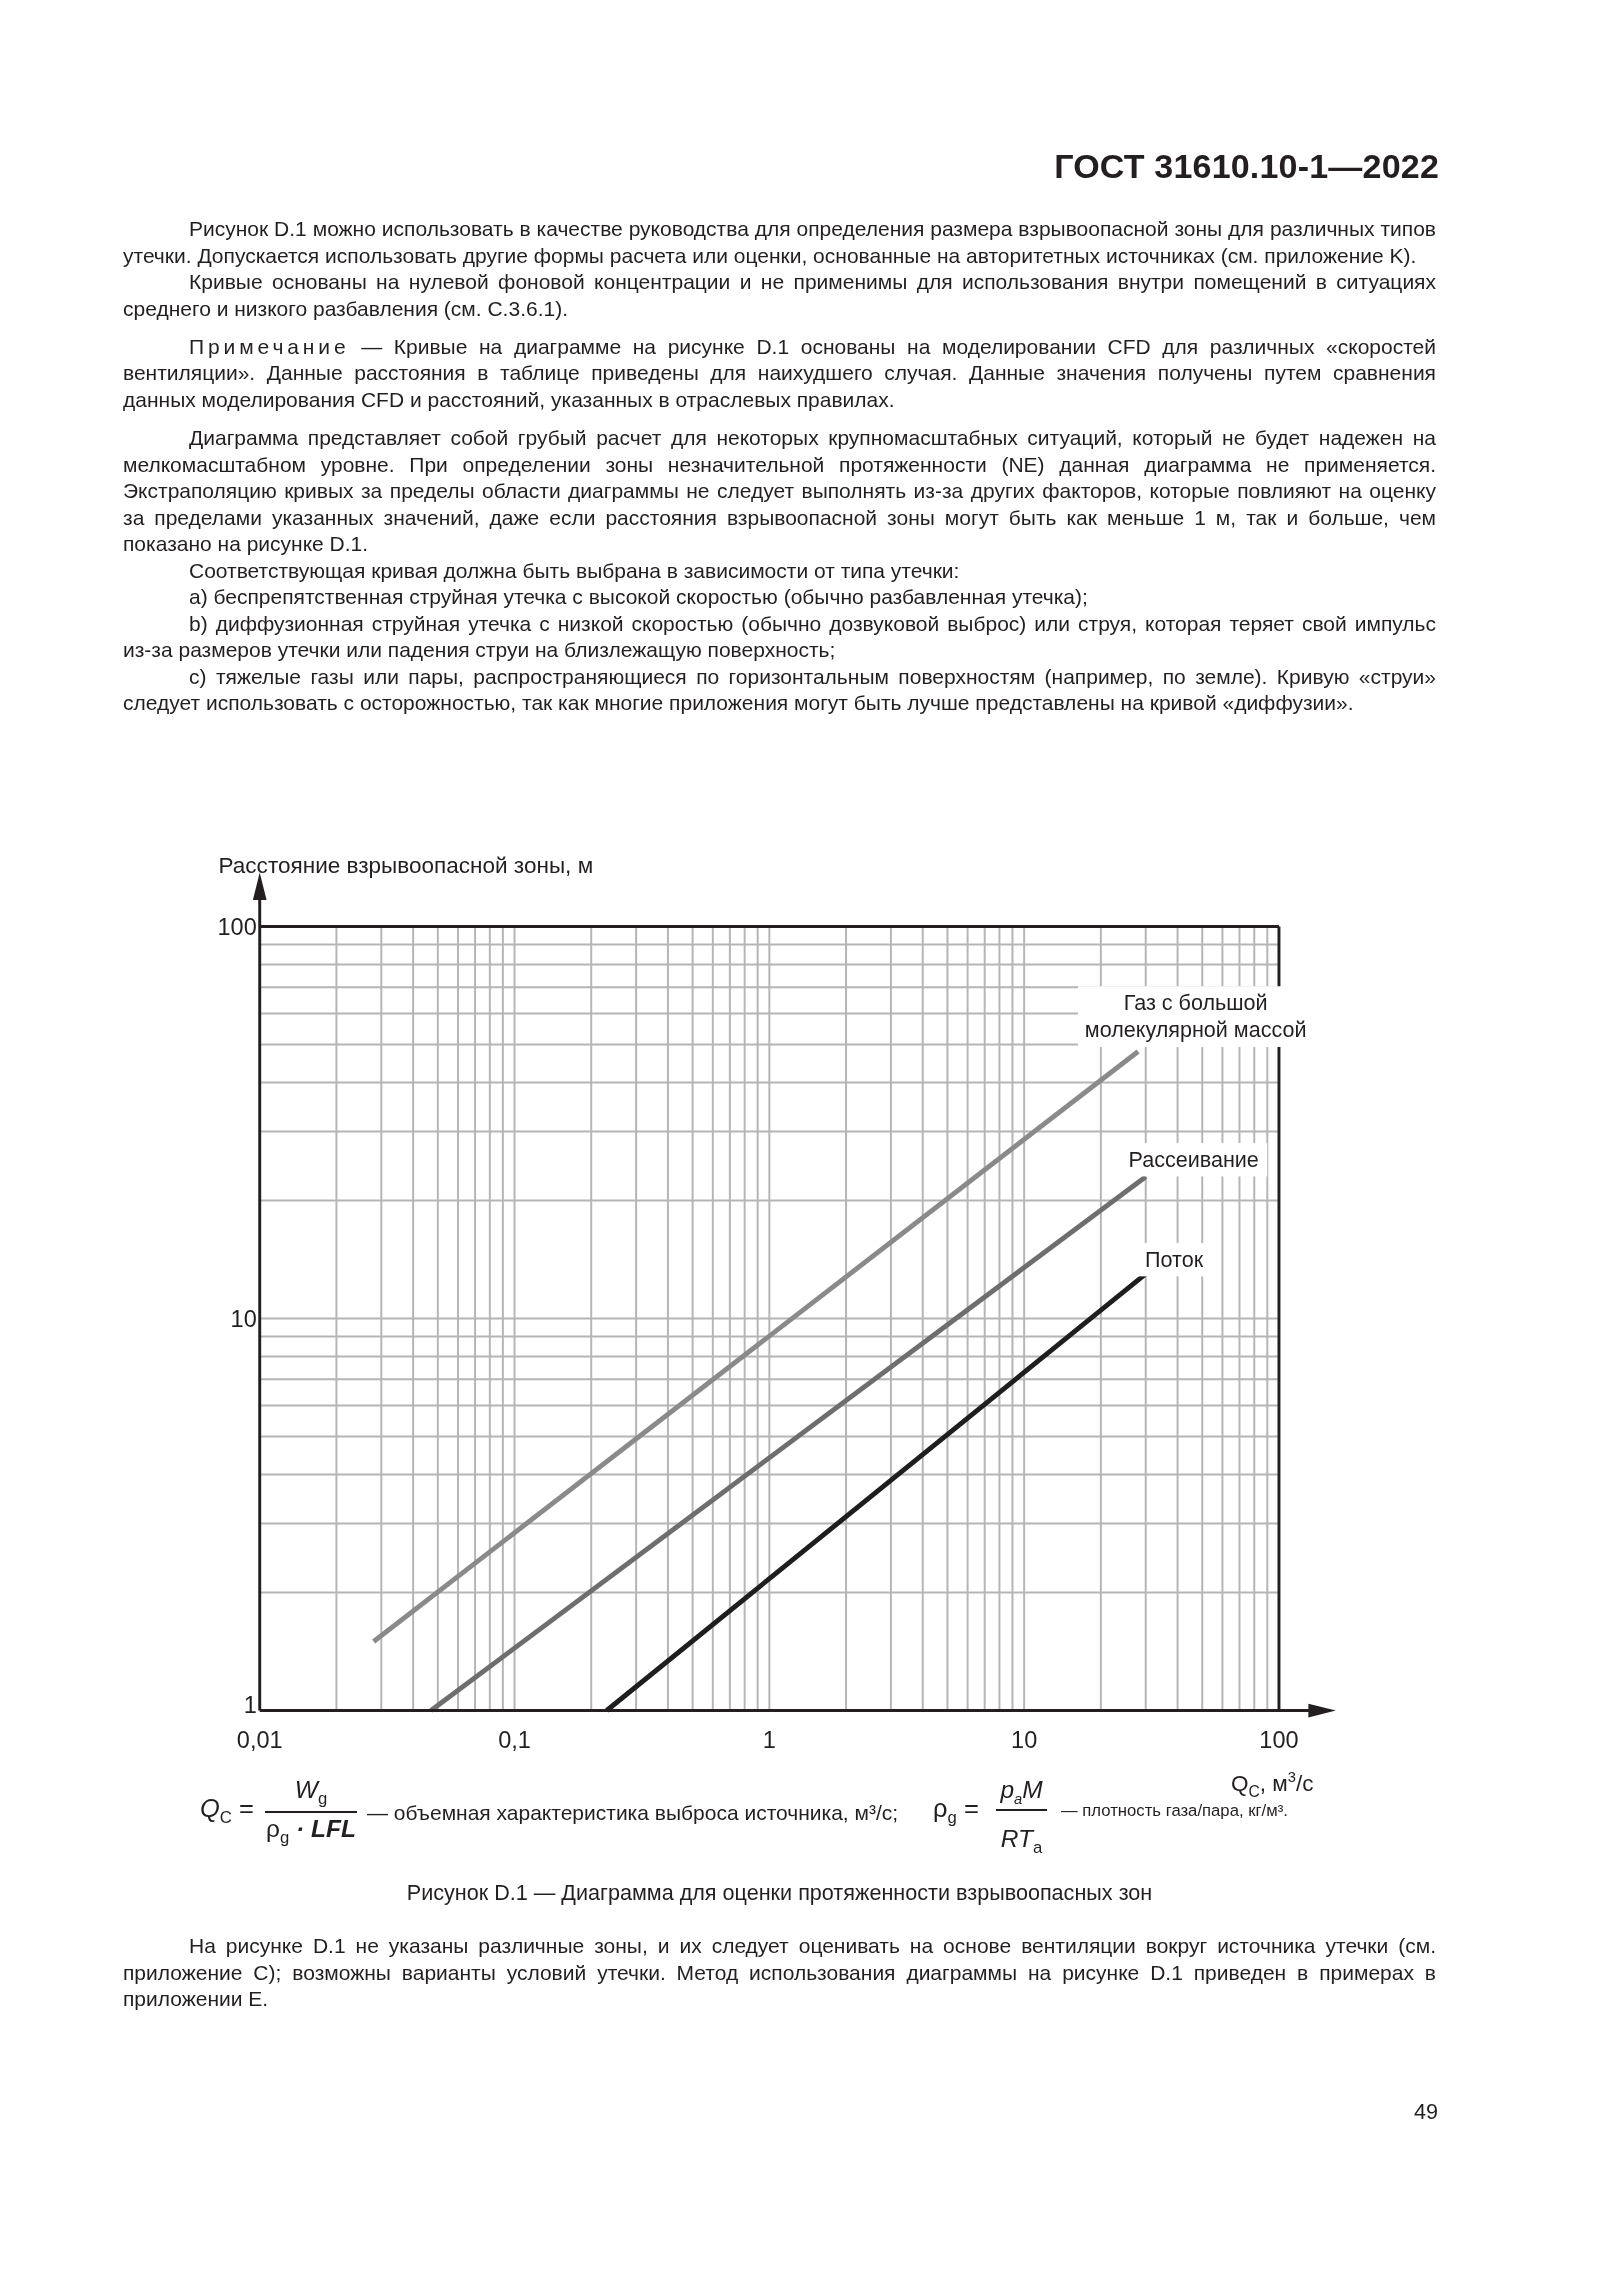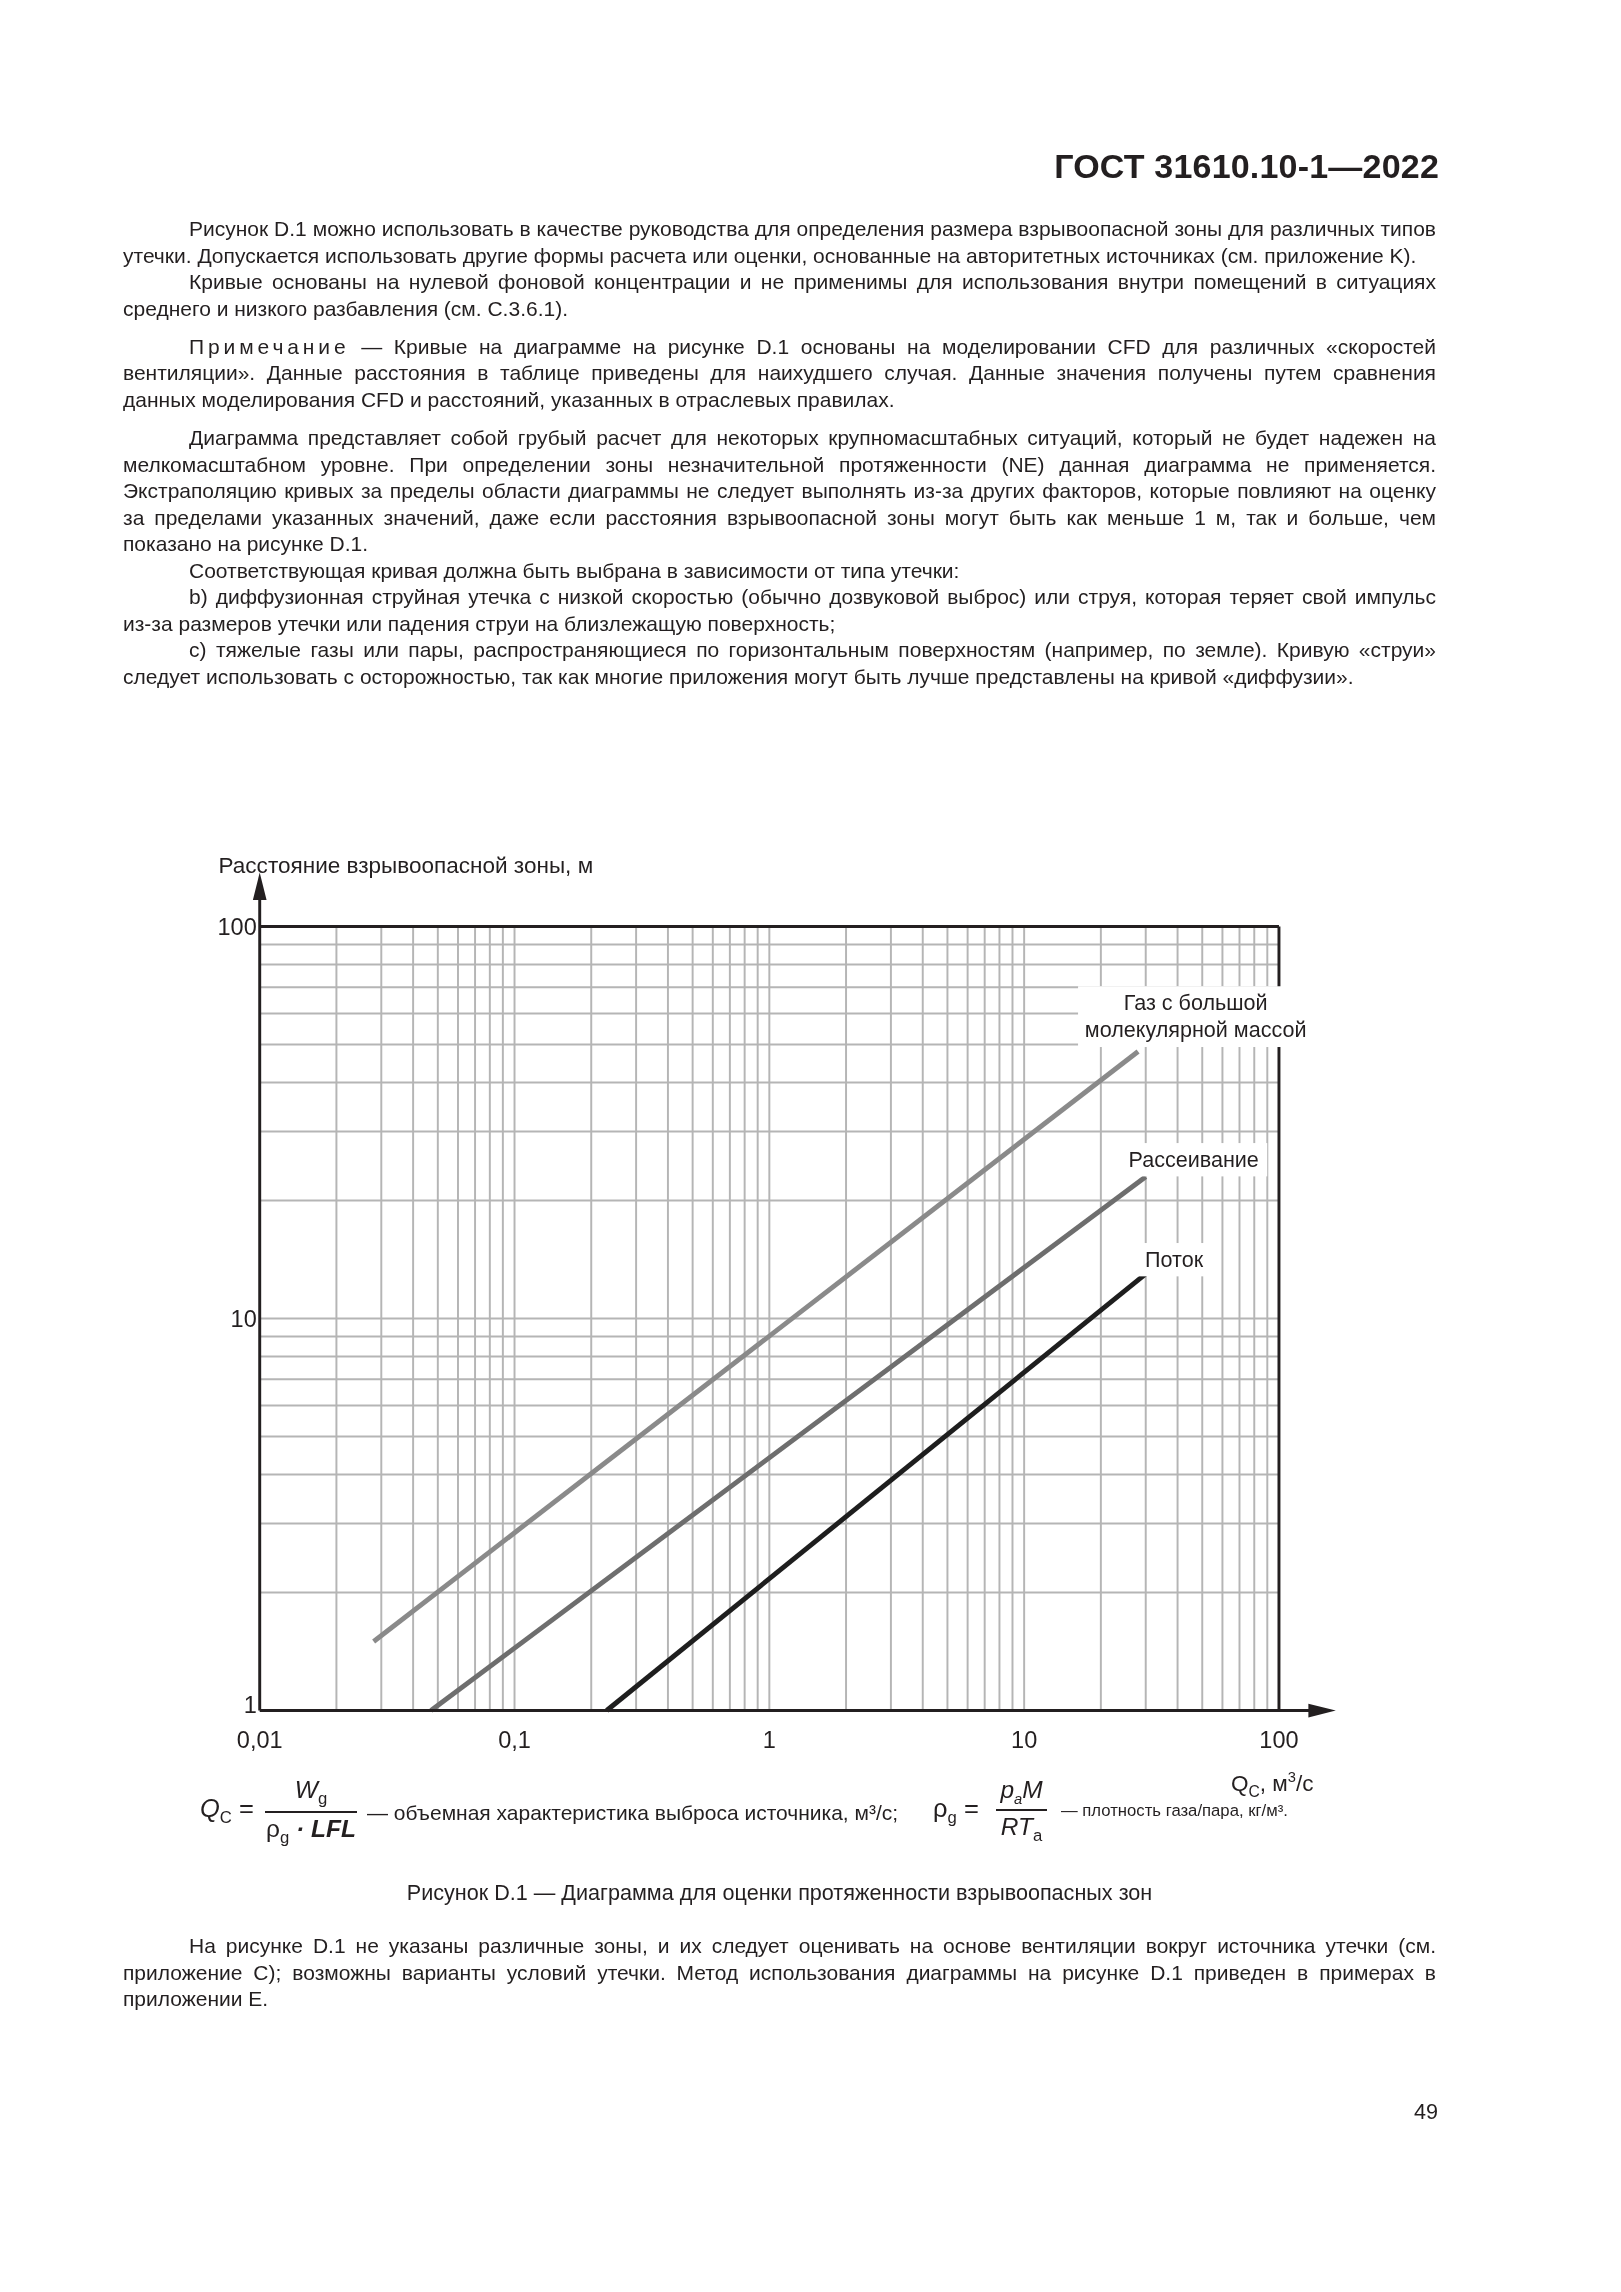--- a/index.html
+++ b/index.html
@@ -20,20 +20,21 @@
 <body>
 
 <div class="header">ГОСТ 31610.10-1—2022</div>
 
 <div class="text" id="top-text" style="top:216px;">
   <p class="ind">Рисунок D.1 можно использовать в качестве руководства для определения размера взрывоопасной зоны для различных типов утечки. Допускается использовать другие формы расчета или оценки, основанные на авторитетных источниках (см. приложение K).</p>
   <p class="ind">Кривые основаны на нулевой фоновой концентрации и не применимы для использования внутри помещений в ситуациях среднего и низкого разбавления (см. С.3.6.1).</p>
   <p class="ind gap"><span class="spaced">Примечание</span><span> — Кривые на диаграмме на рисунке D.1 основаны на моделировании CFD для различных «скоростей вентиляции». Данные расстояния в таблице приведены для наихудшего случая. Данные значения получены путем сравнения данных моделирования CFD и расстояний, указанных в отраслевых правилах.</span></p>
   <p class="ind gap">Диаграмма представляет собой грубый расчет для некоторых крупномасштабных ситуаций, который не будет надежен на мелкомасштабном уровне. При определении зоны незначительной протяженности (NE) данная диаграмма не применяется. Экстраполяцию кривых за пределы области диаграммы не следует выполнять из-за других факторов, которые повлияют на оценку за пределами указанных значений, даже если расстояния взрывоопасной зоны могут быть как меньше 1 м, так и больше, чем показано на рисунке D.1.</p>
   <p class="ind">Соответствующая кривая должна быть выбрана в зависимости от типа утечки:</p>
+  <p class="ind">a) беспрепятственная струйная утечка с высокой скоростью (обычно разбавленная утечка);</p>
   <p class="ind">b) диффузионная струйная утечка с низкой скоростью (обычно дозвуковой выброс) или струя, которая теряет свой импульс из-за размеров утечки или падения струи на близлежащую поверхность;</p>
   <p class="ind">c) тяжелые газы или пары, распространяющиеся по горизонтальным поверхностям (например, по земле). Кривую «струи» следует использовать с осторожностью, так как многие приложения могут быть лучше представлены на кривой «диффузии».</p>
 </div>
 
 <div class="chart-wrap">
   <svg id="chart-svg" width="1621" height="2293" viewBox="0 0 1654 2339" xmlns="http://www.w3.org/2000/svg">
     <g id="grid">
         <line x1="343.2677988726351" y1="945" x2="343.2677988726351" y2="1745" stroke="#b5b5b5" stroke-width="2"></line>
         <line x1="389.0515262271122" y1="945" x2="389.0515262271122" y2="1745" stroke="#b5b5b5" stroke-width="2"></line>
         <line x1="421.53559774527025" y1="945" x2="421.53559774527025" y2="1745" stroke="#b5b5b5" stroke-width="2"></line>
@@ -129,21 +130,21 @@
   <div style="position:absolute; left:65px; top:-7.8px; width:92px; text-align:center; font-size:24.5px; font-style:italic;">
     <div style="border-bottom:2.9px solid #231f20; padding-bottom:2px;"><span>W</span><sub style="font-style:normal;font-size:16.7px;">g</sub></div>
     <div style="padding-top:2px;"><span style="font-style:normal;">ρ</span><sub style="font-style:normal;font-size:16.7px;">g</sub><span style="font-weight:bold;"> · LFL</span></div>
   </div>
   <div style="position:absolute; left:167px; top:16.7px; font-size:21px;">— объемная характеристика выброса источника, м³/с;</div>
   <div style="position:absolute; left:733px; top:9.8px; font-size:25.5px;">
     <span>ρ</span><sub style="font-size:16.7px;">g</sub><span> =</span>
   </div>
   <div style="position:absolute; left:796px; top:-7.8px; width:51px; text-align:center; font-size:24.5px; font-style:italic;">
     <div style="border-bottom:2.9px solid #231f20; padding-bottom:2px;"><span>p</span><sub style="font-size:14.7px;">a</sub><span>M</span></div>
-    <div style="padding-top:2px;"><span>RT</span><sub style="font-style:normal;font-size:16.7px;">a</sub></div>
+    <div style="padding-top:14px;"><span>RT</span><sub style="font-style:normal;font-size:16.7px;">a</sub></div>
   </div>
   <div style="position:absolute; left:861px; top:16.7px; font-size:16.7px;">— плотность газа/пара, кг/м³.</div>
 </div>
 
 <div class="caption">Рисунок D.1 — Диаграмма для оценки протяженности взрывоопасных зон</div>
 
 <div class="text" id="bottom-text" style="top:1933px;">
   <p class="ind">На рисунке D.1  не указаны различные зоны, и их следует оценивать на основе вентиляции вокруг источника утечки (см. приложение С); возможны варианты условий утечки. Метод использования диаграммы на рисунке D.1 приведен в примерах в приложении Е.</p>
 </div>
 

